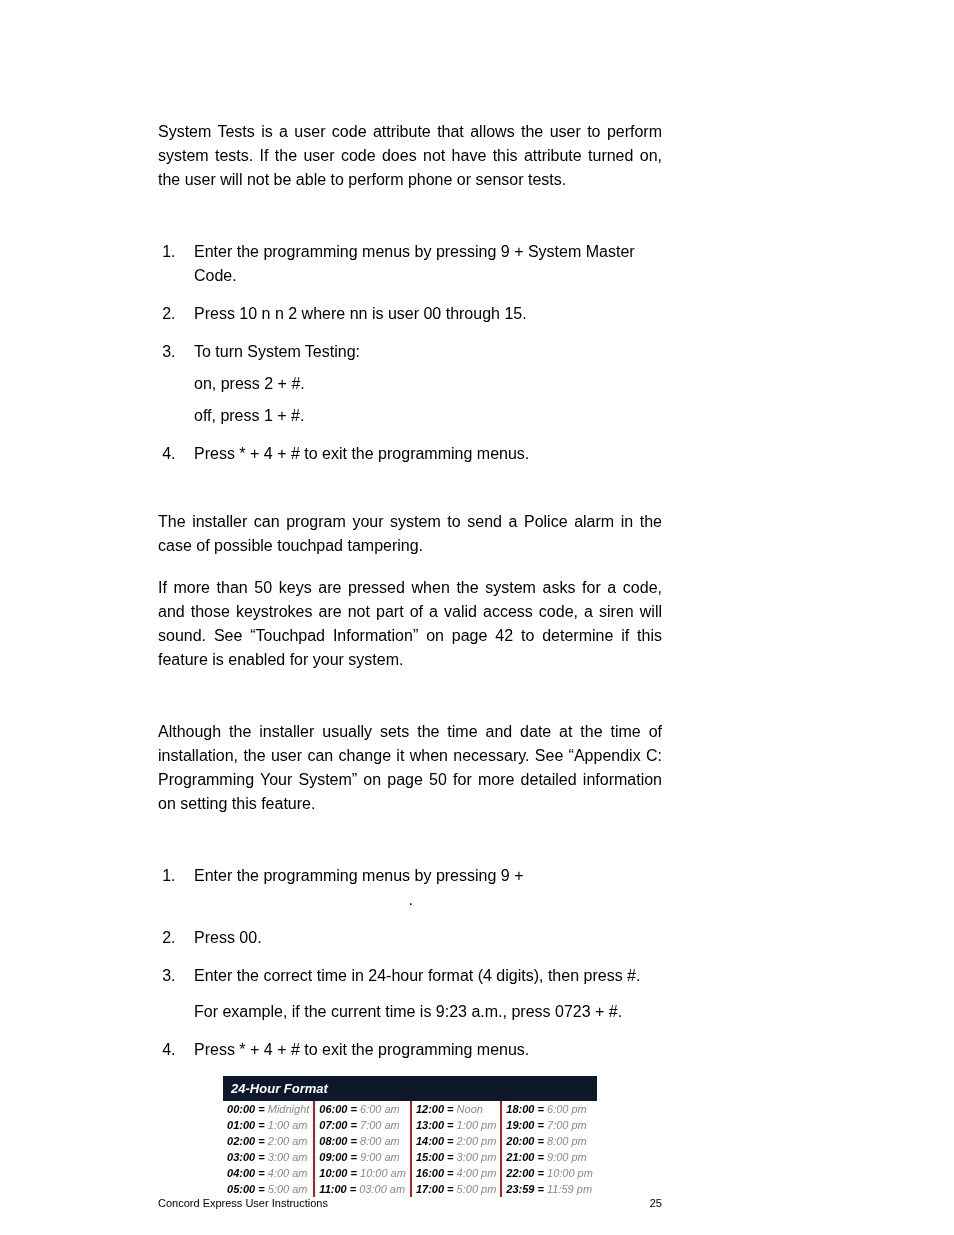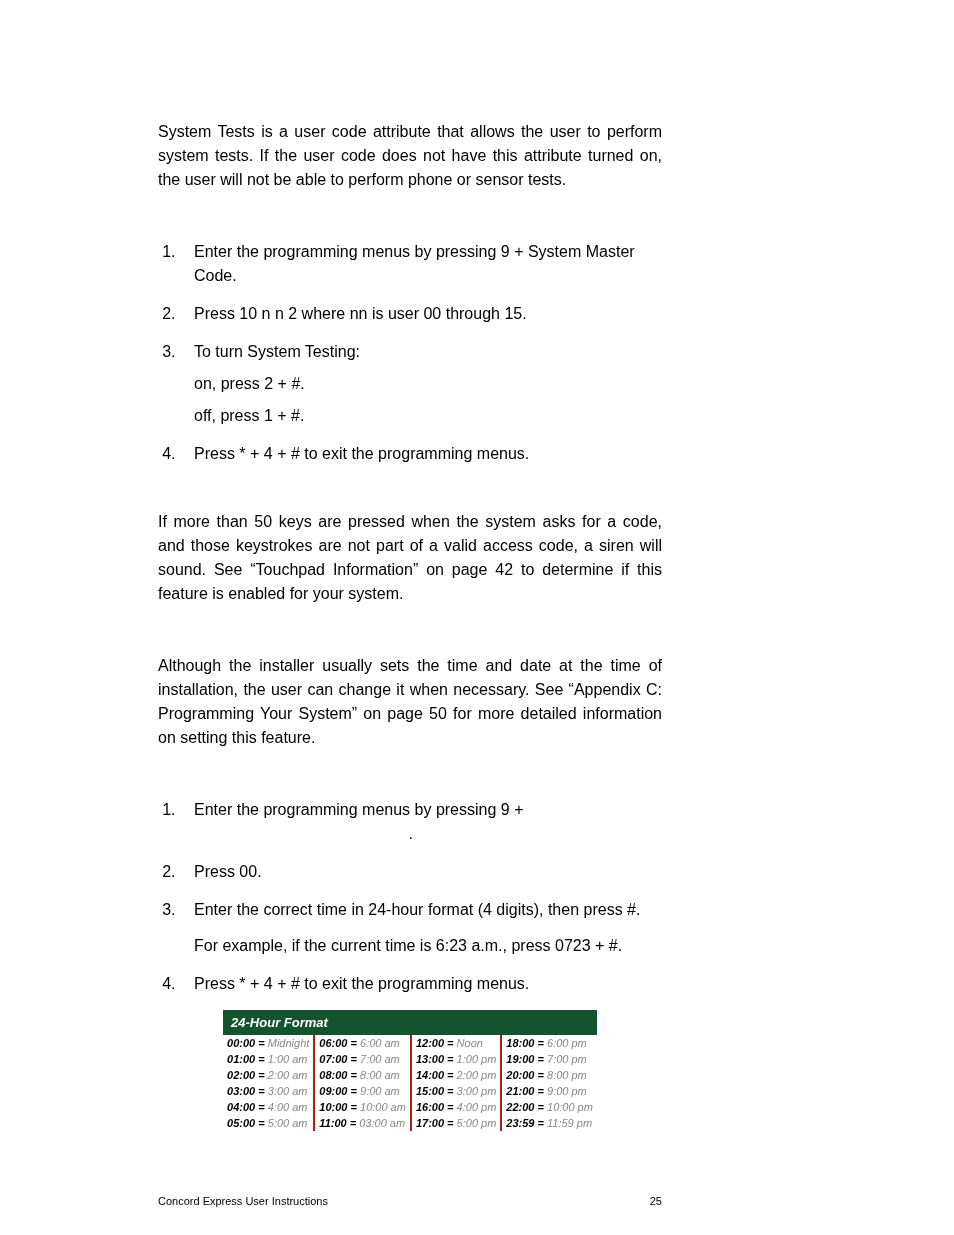--- a/index.html
+++ b/index.html
@@ -38,21 +38,21 @@
     margin-top: 8px;
     margin-bottom: 8px;
   }
   table.tformat {
     border-collapse: collapse;
     width: 360px;
     margin: 6px auto 0 auto;
     font-family: "Arial Narrow", Arial, sans-serif;
   }
   table.tformat th {
-    background: #14532d;
+    background: #0f172a;
     color: #fff;
     font-style: italic;
     font-weight: bold;
     font-size: 13px;
     text-align: left;
     padding: 5px 8px;
   }
   table.tformat td {
     border-left: 2px solid #b91c1c;
     font-size: 11px;
@@ -103,38 +103,39 @@
     <li>
       <span>To turn System Testing:</span>
       <div class="sub">on, press 2 + #.</div>
       <div class="sub">off, press 1 + #.</div>
     </li>
     <li>Press * + 4 + # to exit the programming menus.</li>
   </ol>
 
   <div class="space"></div>
 
+  <p>The installer can program your system to send a Police alarm in the case of possible touchpad tampering.</p>
   <p>If more than 50 keys are pressed when the system asks for a code, and those keystrokes are not part of a valid access code, a siren will sound. See “Touchpad Information” on page 42 to determine if this feature is enabled for your system.</p>
 
   <div class="space"></div>
 
   <p>Although the installer usually sets the time and date at the time of installation, the user can change it when necessary. See “Appendix C: Programming Your System” on page 50 for more detailed information on setting this feature.</p>
 
   <div class="space"></div>
 
   <ol>
     <li>
       <span>Enter the programming menus by pressing 9 + </span>
       <span style="display:inline-block;width:210px;"></span>
       <span>.</span>
     </li>
     <li>Press 00.</li>
     <li>
       <span>Enter the correct time in 24-hour format (4 digits), then press #.</span>
-      <div class="sub" style="margin-top:12px;">For example, if the current time is 6:23 a.m., press 0723 + #.</div>
+      <div class="sub" style="margin-top:12px;">For example, if the current time is 9:23 a.m., press 0723 + #.</div>
     </li>
     <li>Press * + 4 + # to exit the programming menus.</li>
   </ol>
 
   <table class="tformat">
     <thead>
       <tr>
           <th colspan="4">24-Hour Format</th>
         </tr>
     </thead>

